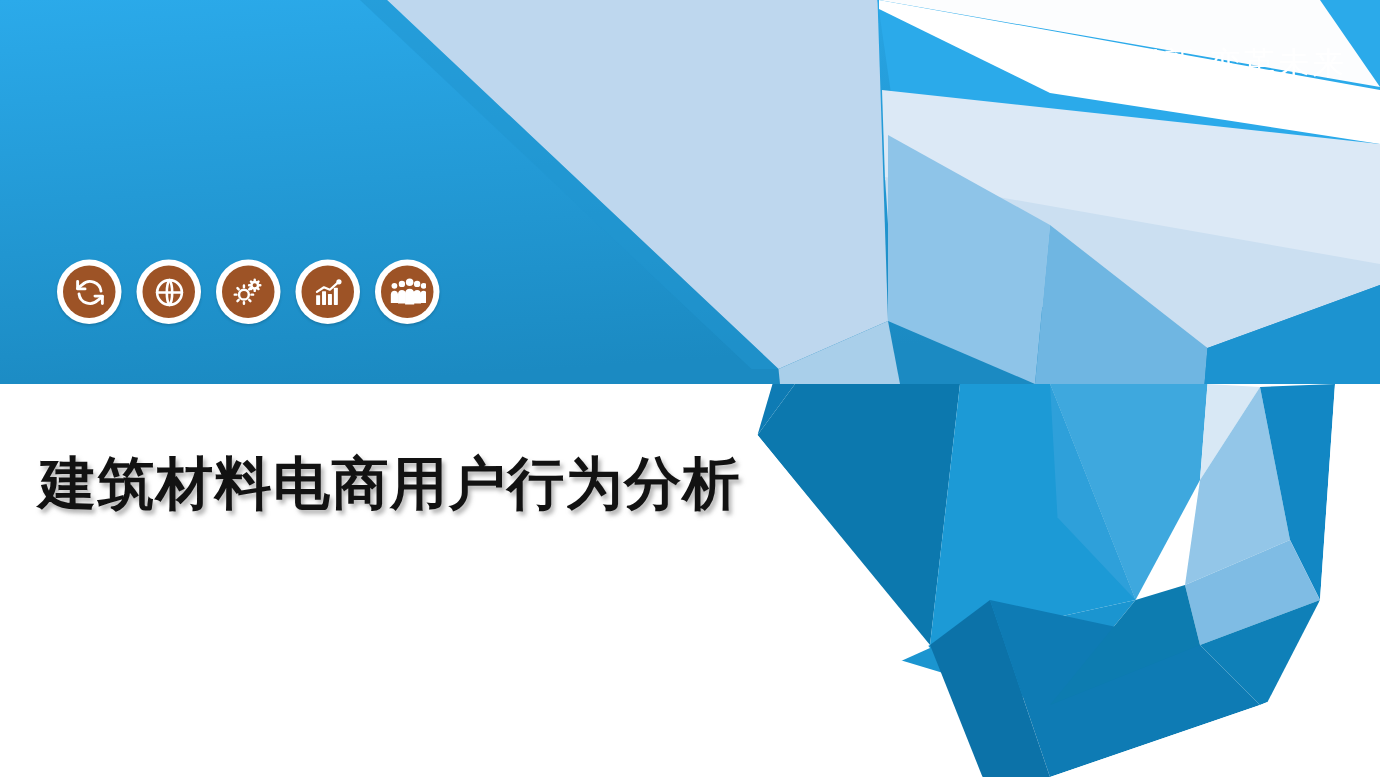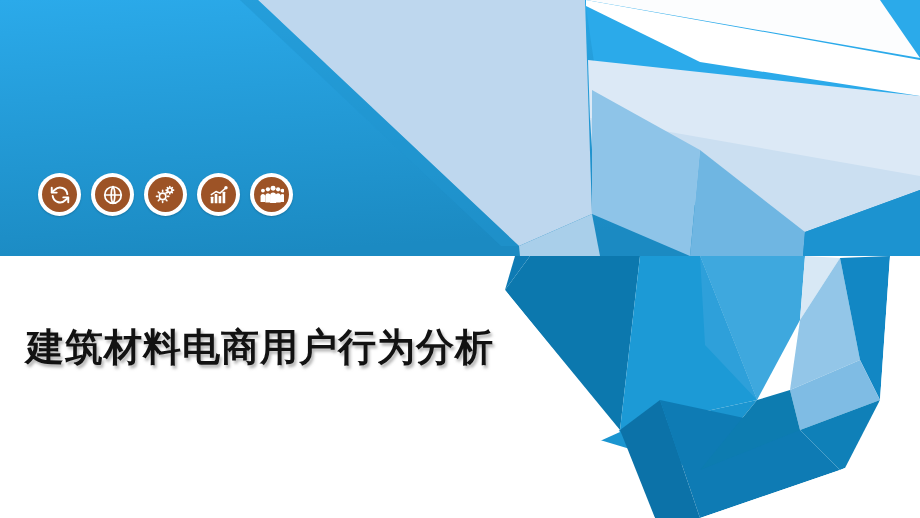--- a/index.html
+++ b/index.html
@@ -69,21 +69,20 @@
   #title {
     position: absolute;
     left: 26px;
     top: 297px;
     font-size: 38px;
     font-weight: bold;
     color: #121212;
     letter-spacing: 1px;
     white-space: nowrap;
     text-shadow: 2px 3px 3px rgba(120,120,120,0.55);
-    margin-top: 25px;
   }
 </style>
 </head>
 <body>
 
 <div id="slide">
 
   <svg id="art" viewBox="0 0 920 518" preserveAspectRatio="none" xmlns="http://www.w3.org/2000/svg">
     <defs>
       <linearGradient id="bannerGrad" x1="0" y1="0" x2="0.25" y2="1">
@@ -141,20 +140,21 @@
 
     <polygon points="757,400 790,390 800,430 700,470" fill="#0D7CB0"></polygon>
 
     <polygon points="0,256 505,256 505,290 0,290" fill="#FFFFFF"></polygon>
     <polygon points="0,290 505,290 620,432 600,441 0,518" fill="#FFFFFF"></polygon>
     <polygon points="0,441 600,441 655,518 0,518" fill="#FFFFFF"></polygon>
     <polygon points="890,256 920,256 920,518 845,518 880,400" fill="#FFFFFF"></polygon>
     <polygon points="700,518 840,470 845,468 845,518" fill="#FFFFFF"></polygon>
   </svg>
 
+  <div id="tagline">数智创新  变革未来</div>
 
   <div id="icon-row">
 
     <div class="icon-badge">
       <span class="icon-inner">
         <svg width="22" height="22" viewBox="0 0 24 24" fill="none" stroke="#FFFFFF" stroke-width="2.1" stroke-linecap="round" stroke-linejoin="round">
           <path d="M20 11a8 8 0 0 0-13.6-4.7L3 9"></path>
           <polyline points="3 4 3 9.4 8.4 9.4"></polyline>
           <path d="M4 13a8 8 0 0 0 13.6 4.7L21 15"></path>
           <polyline points="21 20 21 14.6 15.6 14.6"></polyline>

